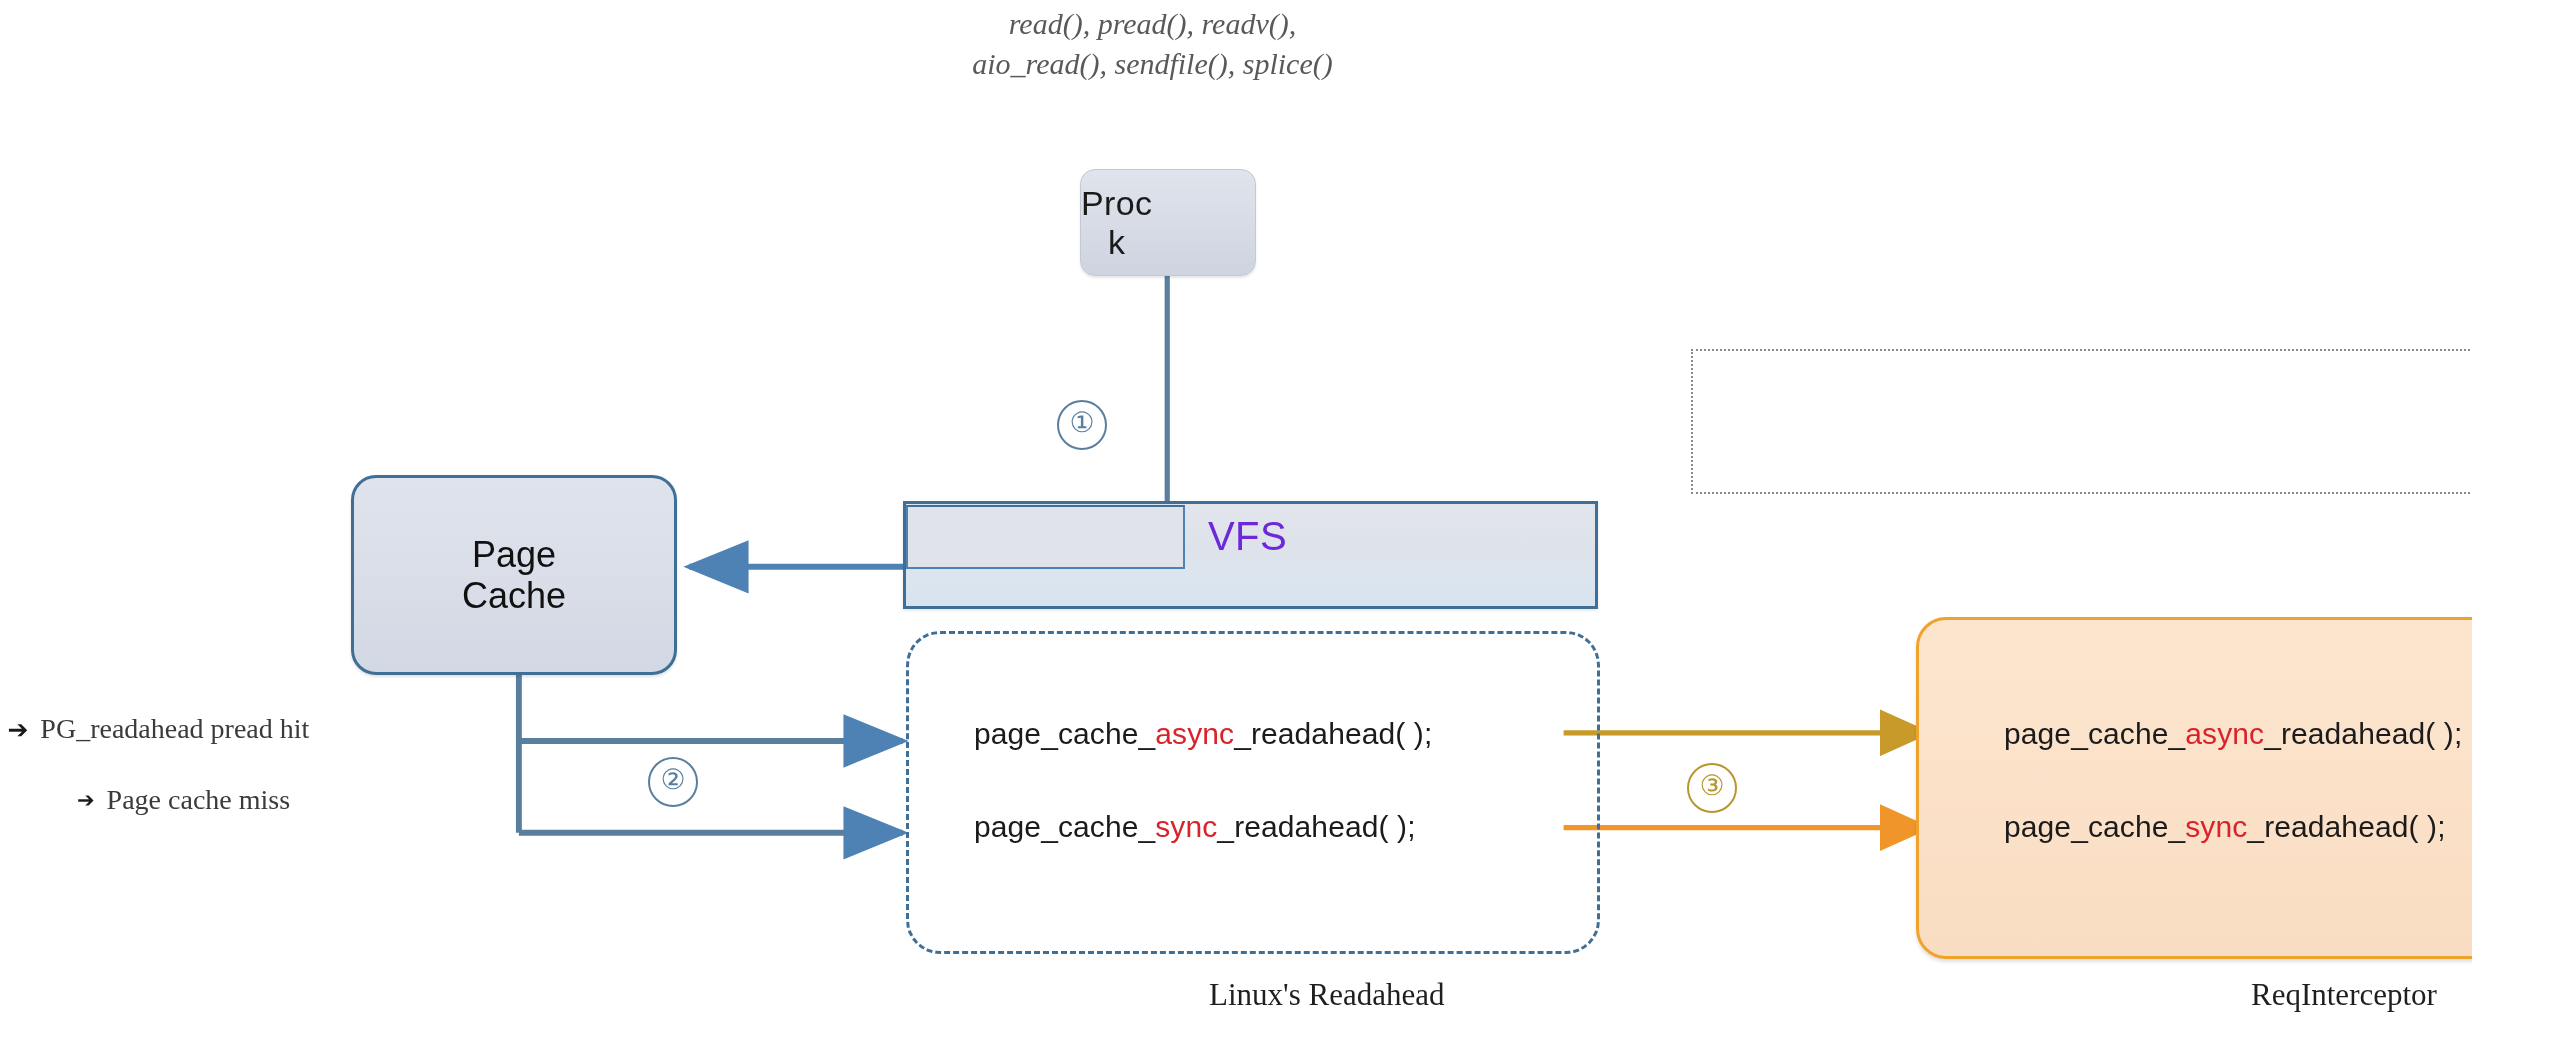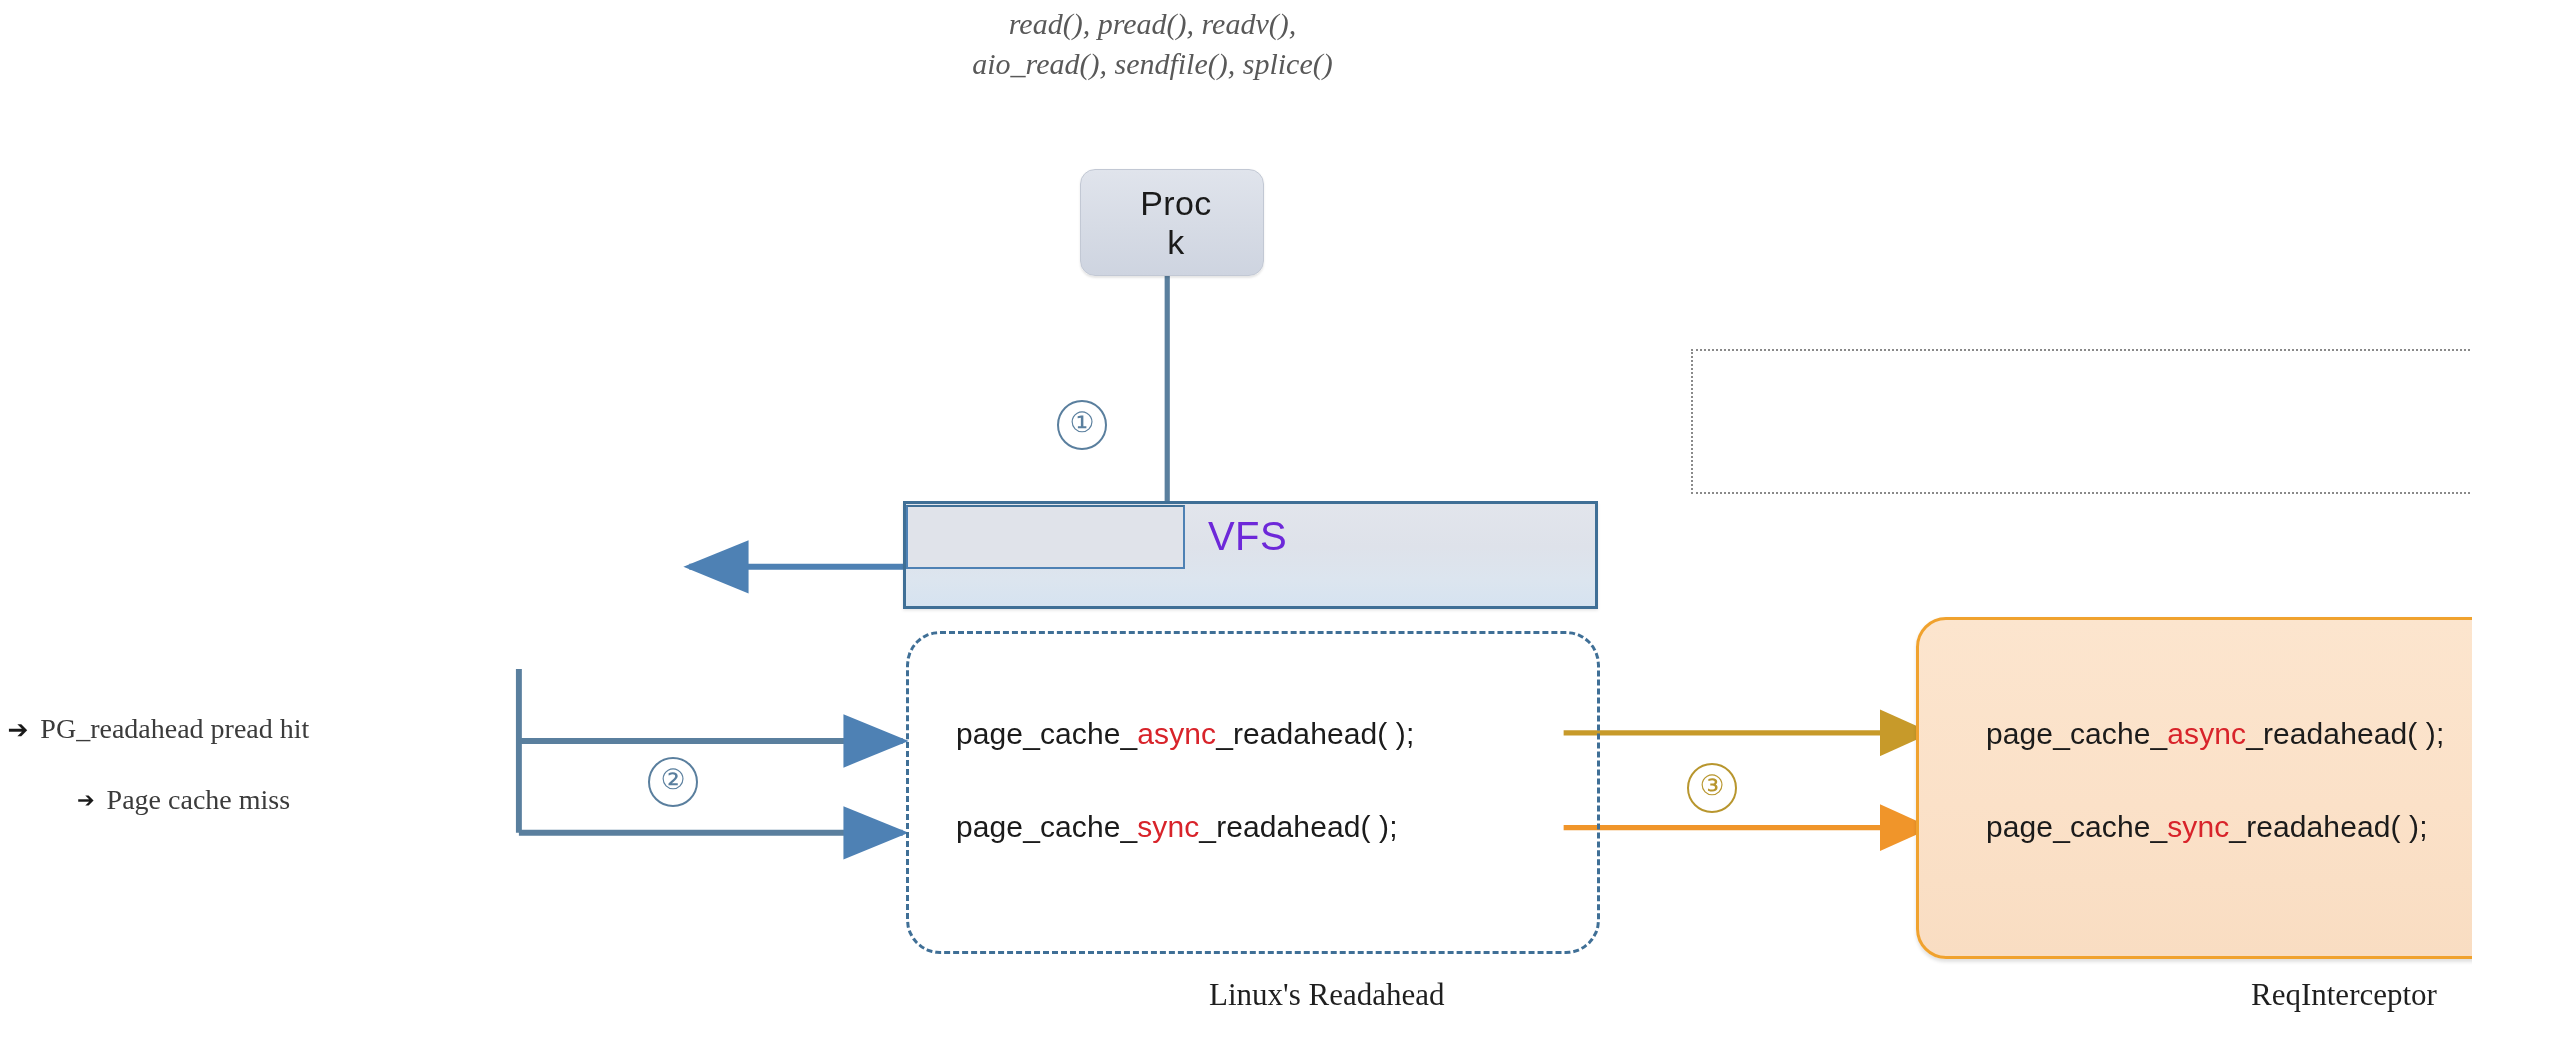--- a/index.html
+++ b/index.html
@@ -47,22 +47,20 @@
     left: 1080px;
     top: 169px;
     width: 174px;
     height: 105px;
     border-radius: 15px;
     background: linear-gradient(180deg, #e0e4ec 0%, #d6dbe5 55%, #ced4e0 100%);
     border: 0.7px solid #c2c8d4;
     box-shadow: 0 1.5px 2.2px rgba(0,0,0,0.10);
     display: flex;
     align-items: center;
-    justify-content: center;
-    padding-left: 8px;
   }
   .proc-label {
     font-size: 34px;
     color: #1a1a1a;
     text-align: center;
     line-height: 1.12;
     white-space: pre-line;
     letter-spacing: 0.4px;
   }
 
@@ -144,20 +142,21 @@
     box-shadow: 0 2.2px 3.7px rgba(0,0,0,0.12);
   }
 
   
   .fn-label {
     position: absolute;
     font-size: 30px;
     color: #1b1b1b;
     white-space: nowrap;
     letter-spacing: 0.1px;
+    margin-left: 18px;
   }
   .fn-label .hl { color: #d8232a; }
   .fn-async-left  { left: 956px; top: 717px; }
   .fn-sync-left   { left: 956px; top: 810px; }
   .fn-async-right { left: 1986px; top: 717px; }
   .fn-sync-right  { left: 1986px; top: 810px; }
 
   
   .code-block {
     position: absolute;
@@ -267,20 +266,24 @@
   </svg>
 
   <div class="syscall-caption">read(), pread(), readv(),
 aio_read(), sendfile(), splice()</div>
 
   <div class="proc-box">
     <div class="proc-label">Proc
 k</div>
   </div>
 
+  <div class="pagecache-box">
+    <div class="pagecache-label">Page
+Cache</div>
+  </div>
 
   <div class="dashed-box"></div>
 
   <div class="vfs-box"></div>
   <div class="vfs-inner"></div>
   <div class="vfs-label">VFS</div>
 
   <div class="orange-box"></div>
 
   <div class="fn-label fn-async-left">

